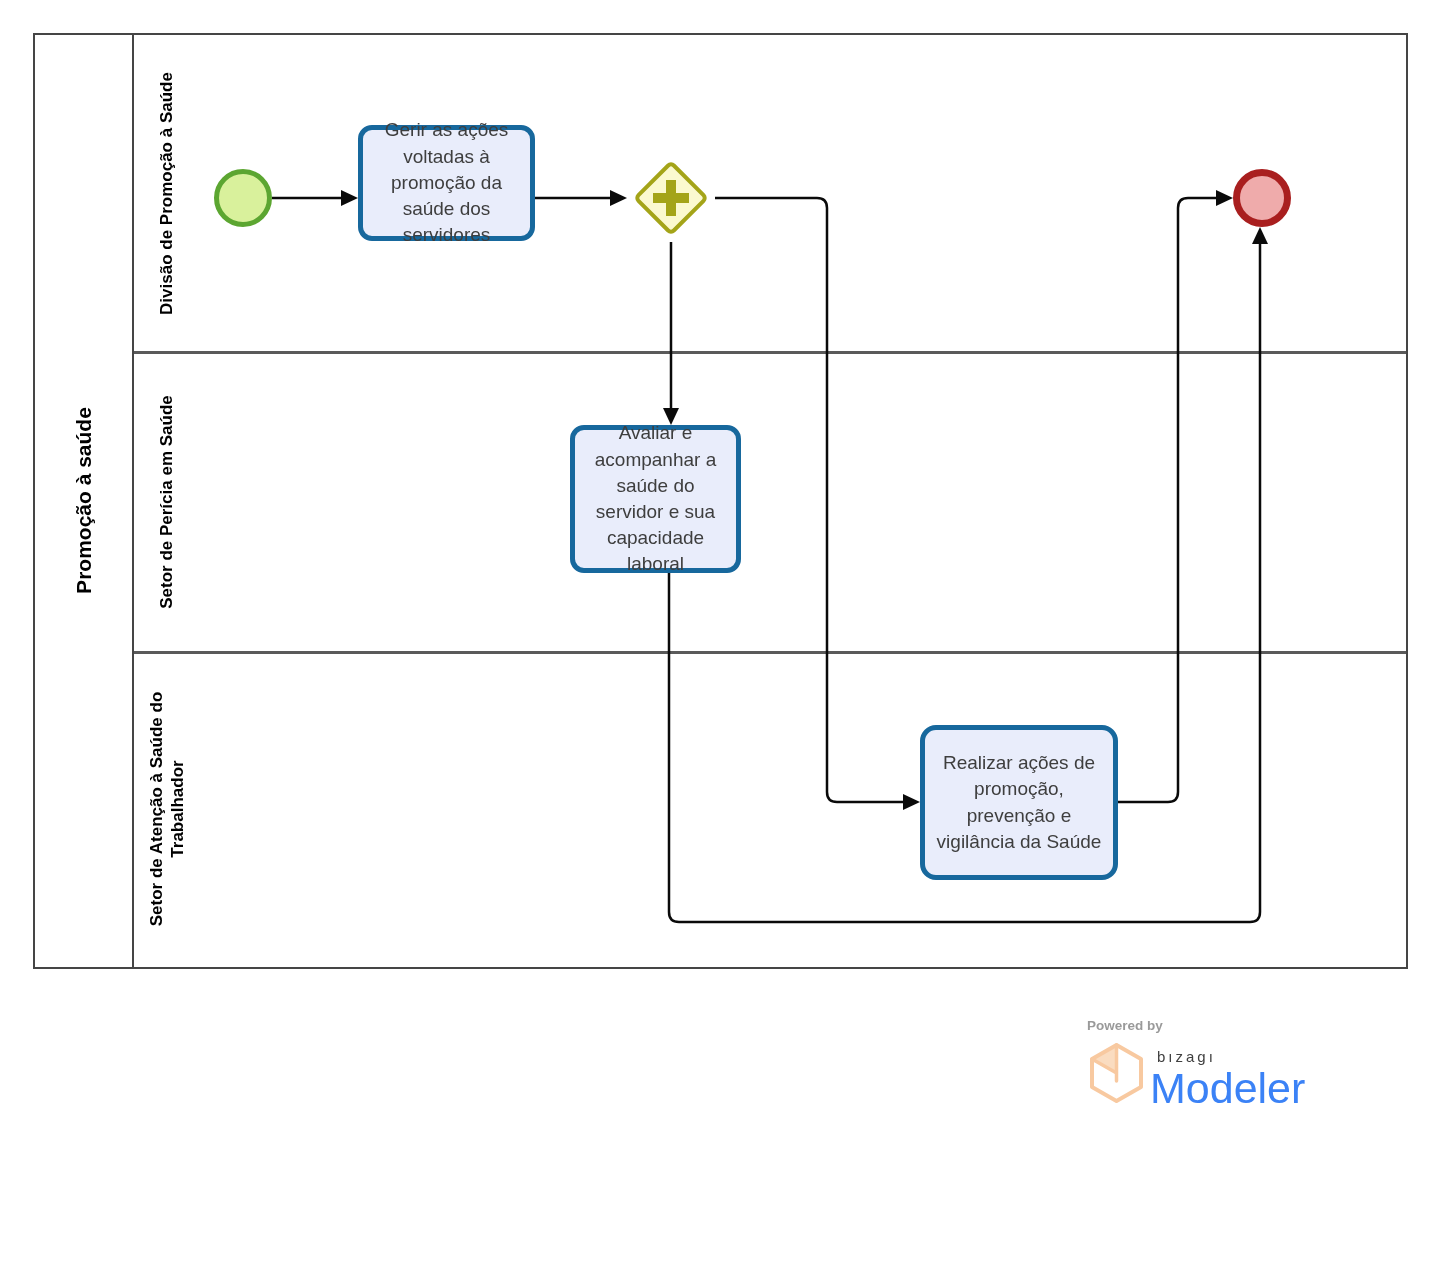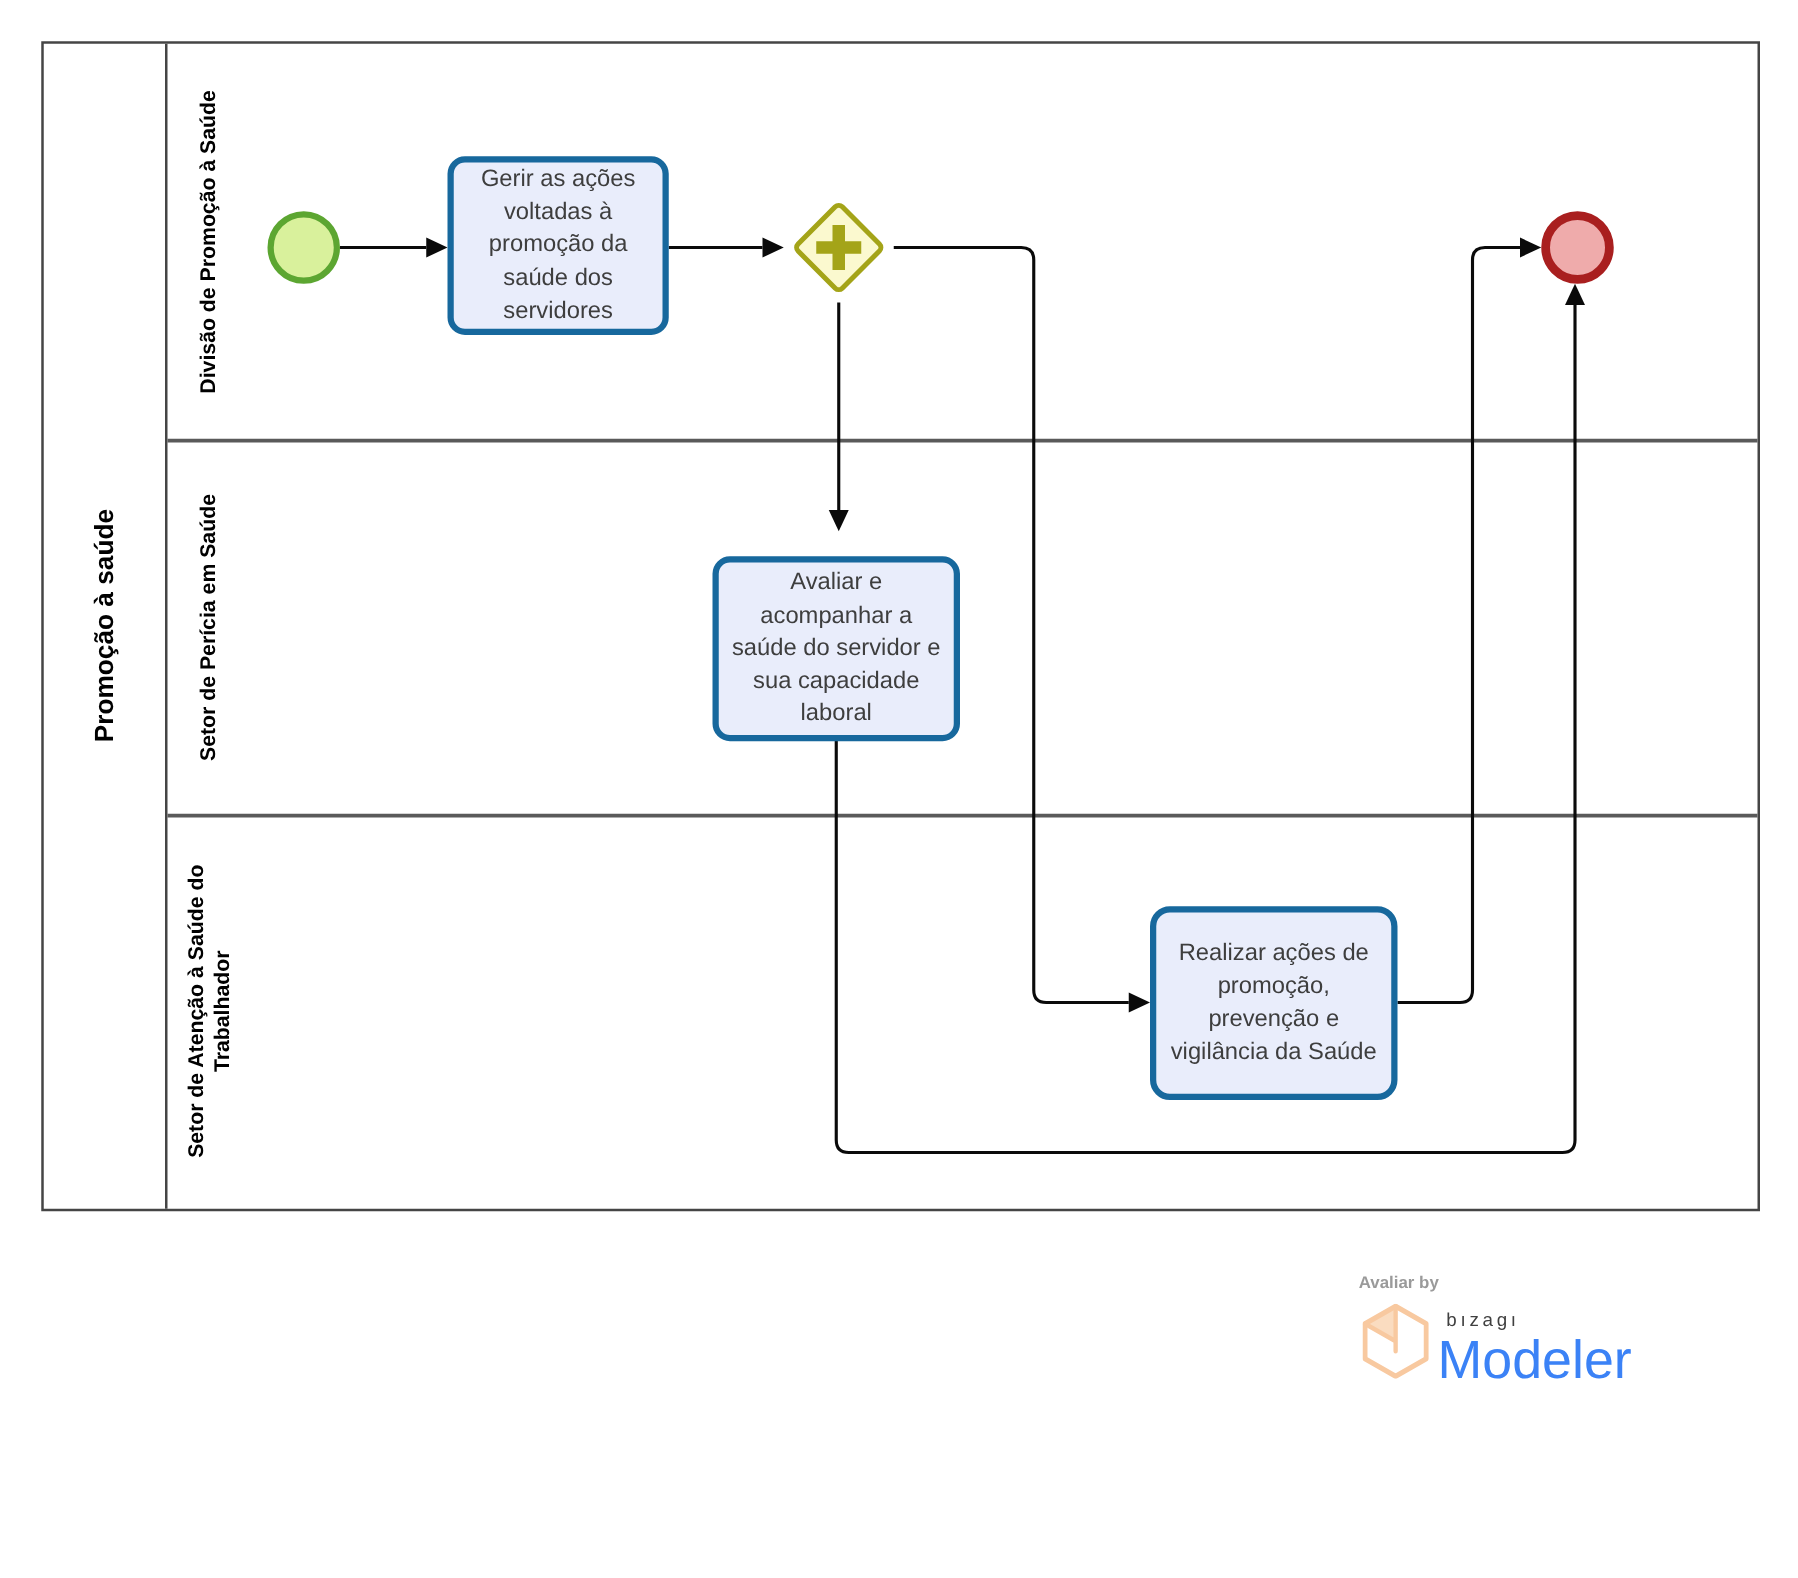--- a/index.html
+++ b/index.html
@@ -40,22 +40,22 @@
   svg.flows{position:absolute;left:0;top:0;pointer-events:none;}
   .flow{stroke:#0a0a0a;stroke-width:2.5;fill:none;}
   .arrow{fill:#0a0a0a;stroke:none;}
   
   .task{
     position:absolute;box-sizing:border-box;
     background:#e9edfb;border:5px solid #17689d;border-radius:14px;
     display:flex;align-items:center;justify-content:center;text-align:center;
     font-size:19px;line-height:1.38;color:#3e3e3e;padding:0 6px;
   }
-  .task.t1{left:358px;top:125px;width:177px;height:143px;}
-  .task.t2{left:570px;top:425px;width:198px;height:148px;margin-top:20px;}
+  .task.t1{left:358px;top:125px;width:177px;height:116px;}
+  .task.t2{left:570px;top:425px;width:171px;height:148px;}
   .task.t3{left:920px;top:725px;width:198px;height:155px;border-radius:16px;}
   .event{position:absolute;box-sizing:border-box;border-radius:50%;}
   .event.start{
     left:214px;top:169px;width:58px;height:58px;
     background:#d9f19c;border:5px solid #5ca631;
   }
   .event.end{
     left:1233px;top:169px;width:58px;height:58px;
     background:#efabab;border:7px solid #a91f1f;
   }
@@ -136,21 +136,21 @@
     <span>Avaliar e acompanhar a saúde do servidor e sua capacidade laboral</span>
   </div>
 
   <div class="task t3">
     <span>Realizar ações de promoção, prevenção e vigilância da Saúde</span>
   </div>
 
   <div class="event end"></div>
 
   <div class="logo">
-    <div class="powered">Avaliar by</div>
+    <div class="powered">Powered by</div>
     <svg class="hex" width="53" height="60" viewBox="0 0 53 60">
       <polygon points="26.5,2 2,16 26.5,30" fill="#fadcc0"></polygon>
       <path d="M26.5,2 L51,16 L51,44 L26.5,58 L2,44 L2,16 Z" fill="none" stroke="#f8c9a0" stroke-width="4" stroke-linejoin="round"></path>
       <path d="M26.5,2 L26.5,30 M2,16 L26.5,30 M26.5,30 L26.5,38" fill="none" stroke="#f8c9a0" stroke-width="3.5" stroke-linecap="round"></path>
     </svg>
     <div class="brand">bızagı</div>
     <div class="product">Modeler</div>
   </div>
 
 </div>

